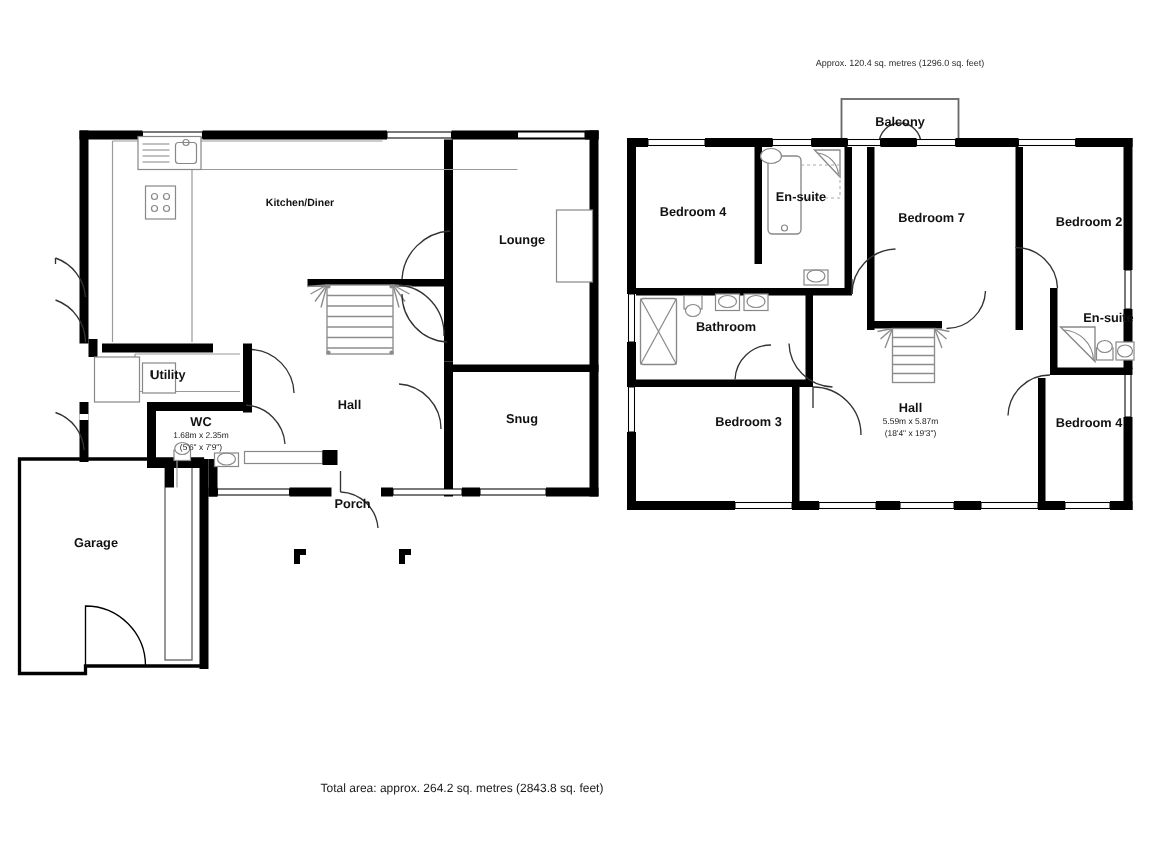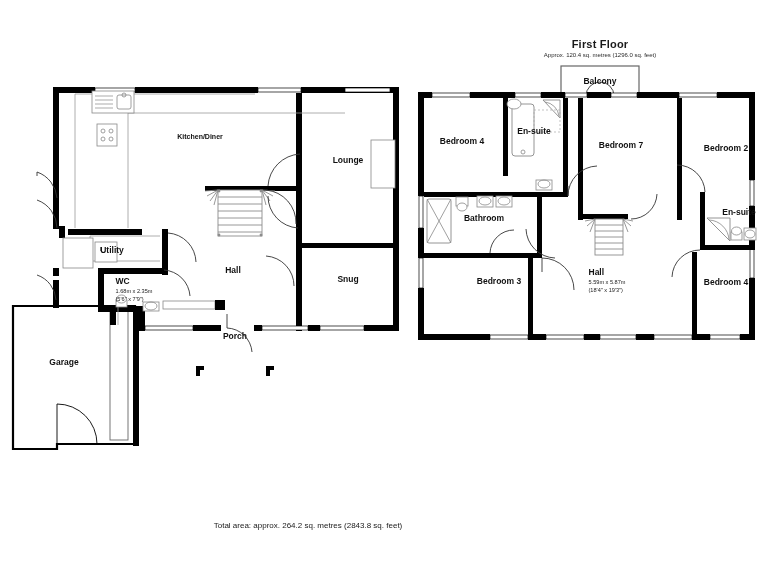--- a/index.html
+++ b/index.html
@@ -42,21 +42,21 @@
   }
   .block-header {
     position: absolute;
     width: 260px;
   }
   #gf-header { left: 80px; top: 38px; }
   #ff-header { left: 470px; top: 38px; }
 
   .room-label {
     position: absolute;
-    text-align: left;
+    text-align: center;
     font-size: 8.5px;
     font-weight: bold;
     color: #111;
     white-space: nowrap;
     transform: translate(-50%, -50%);
     line-height: 1.25;
   }
   .room-label.small { font-size: 7px; }
   .room-dims {
     font-size: 5.6px;
@@ -387,21 +387,20 @@
         <path d="M705,192 A28,28 0 0 0 677,165"></path>
         <path d="M700,250 A28,28 0 0 0 672,277"></path>
         <path d="M490,253 A24,24 0 0 1 514,230"></path>
         <line x1="542" y1="258" x2="542" y2="272"></line>
         <line x1="568" y1="196" x2="568" y2="186"></line>
       </g>
     </g>
   </svg>
 
   <div class="block-header" id="ff-header">
-    <div class="hdr-title">First Floor</div>
     <div class="hdr-sub">Approx. 120.4 sq. metres (1296.0 sq. feet)</div>
   </div>
 
   <div id="room-labels">
       <div class="room-label small" style="left: 200px; top: 137px;">
         <div>Kitchen/Diner</div>
       </div>
       <div class="room-label" style="left: 348px; top: 160px;">
         <div>Lounge</div>
       </div>

